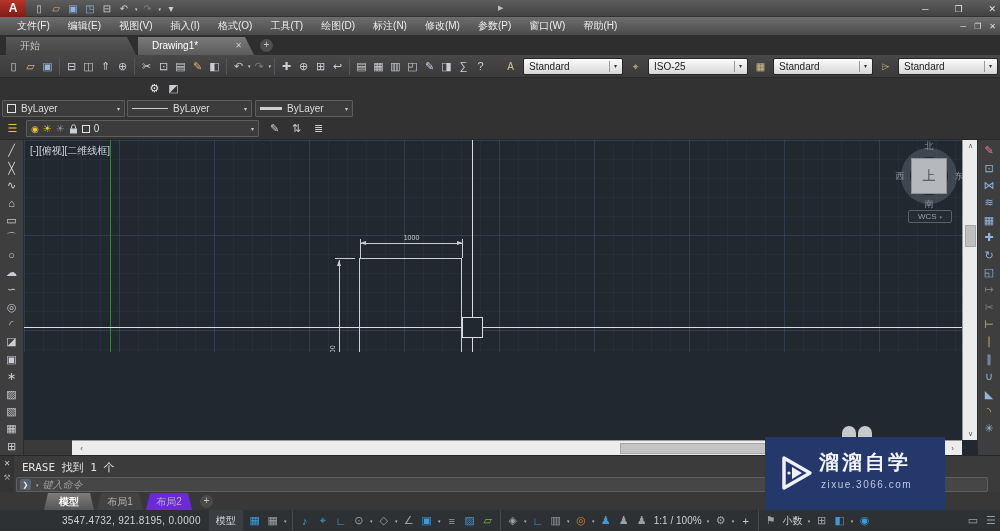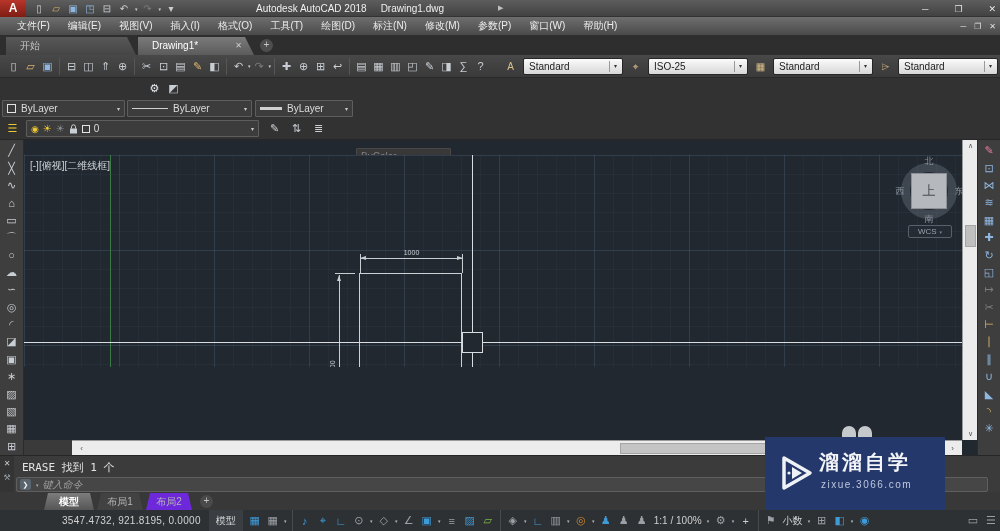--- a/index.html
+++ b/index.html
@@ -71,21 +71,21 @@
   .rowicon{position:absolute;top:2px;width:17px;height:17px;display:flex;align-items:center;justify-content:center;font-size:11px;color:#c9ced4;}
   .layer-inner{display:flex;align-items:center;gap:4px;font-size:10px;}
 
   
   .drawtb{position:absolute;left:0;top:140px;width:24px;height:315px;background:#3e3e3e;border-right:1px solid #2b2b2b;
           display:flex;flex-direction:column;align-items:center;padding-top:2px;}
   .modtb{position:absolute;left:977px;top:140px;width:23px;height:315px;background:#3e3e3e;border-left:1px solid #2b2b2b;
          display:flex;flex-direction:column;align-items:center;padding-top:2px;}
   .vicon{width:18px;height:17.4px;display:flex;align-items:center;justify-content:center;font-size:11px;color:#b9bec5;}
 
-  .canvas{position:absolute;left:24px;top:155px;width:938px;height:212px;background:#212830;overflow:hidden;
+  .canvas{position:absolute;left:24px;top:140px;width:938px;height:212px;background:#212830;overflow:hidden;
     background-image:
       repeating-linear-gradient(to right, rgba(110,140,180,0.16) 0 1px, transparent 1px 95px),
       repeating-linear-gradient(to bottom, rgba(110,140,180,0.16) 0 1px, transparent 1px 95px),
       repeating-linear-gradient(to right, rgba(110,140,180,0.06) 0 1px, transparent 1px 19px),
       repeating-linear-gradient(to bottom, rgba(110,140,180,0.06) 0 1px, transparent 1px 19px);}
   .vp-label{position:absolute;left:6px;top:4px;color:#d0d4d9;font-size:10px;}
   .axis-y{position:absolute;left:86px;top:0;width:1px;height:281px;background:#3b7a47;}
   .axis-x{position:absolute;left:86px;top:281px;width:852px;height:1px;background:#6b2837;}
   .ch-v{position:absolute;left:448px;top:0;width:1px;height:300px;background:#d9dde2;}
   .ch-h{position:absolute;left:0;top:187px;width:938px;height:1px;background:#d9dde2;}
@@ -172,23 +172,20 @@
         <span class="qicon" style="color: rgb(217, 179, 106);">▱</span>
         <span class="qicon" style="color: rgb(143, 182, 224);">▣</span>
         <span class="qicon" style="color: rgb(143, 182, 224);">◳</span>
         <span class="qicon" style="color: rgb(201, 206, 212);">⊟</span>
         <span class="qicon" style="color: rgb(201, 206, 212);">↶</span>
         <span class="icaret">▾</span>
         <span class="qicon" style="color: rgb(124, 124, 124);">↷</span>
         <span class="icaret">▾</span>
         <span class="qicon" style="color: rgb(201, 206, 212);">▾</span>
       </div>
-    <div class="title">
-      <span>Autodesk AutoCAD 2018</span><b>Drawing1.dwg</b>
-    </div>
     <span class="search-play">▶</span>
     <div class="winbtns">
       <span>─</span>
       <span>❐</span>
       <span>✕</span>
     </div>
   </div>
 
   <div class="menubar" id="menubar">
     <div class="doc-ctrls">

